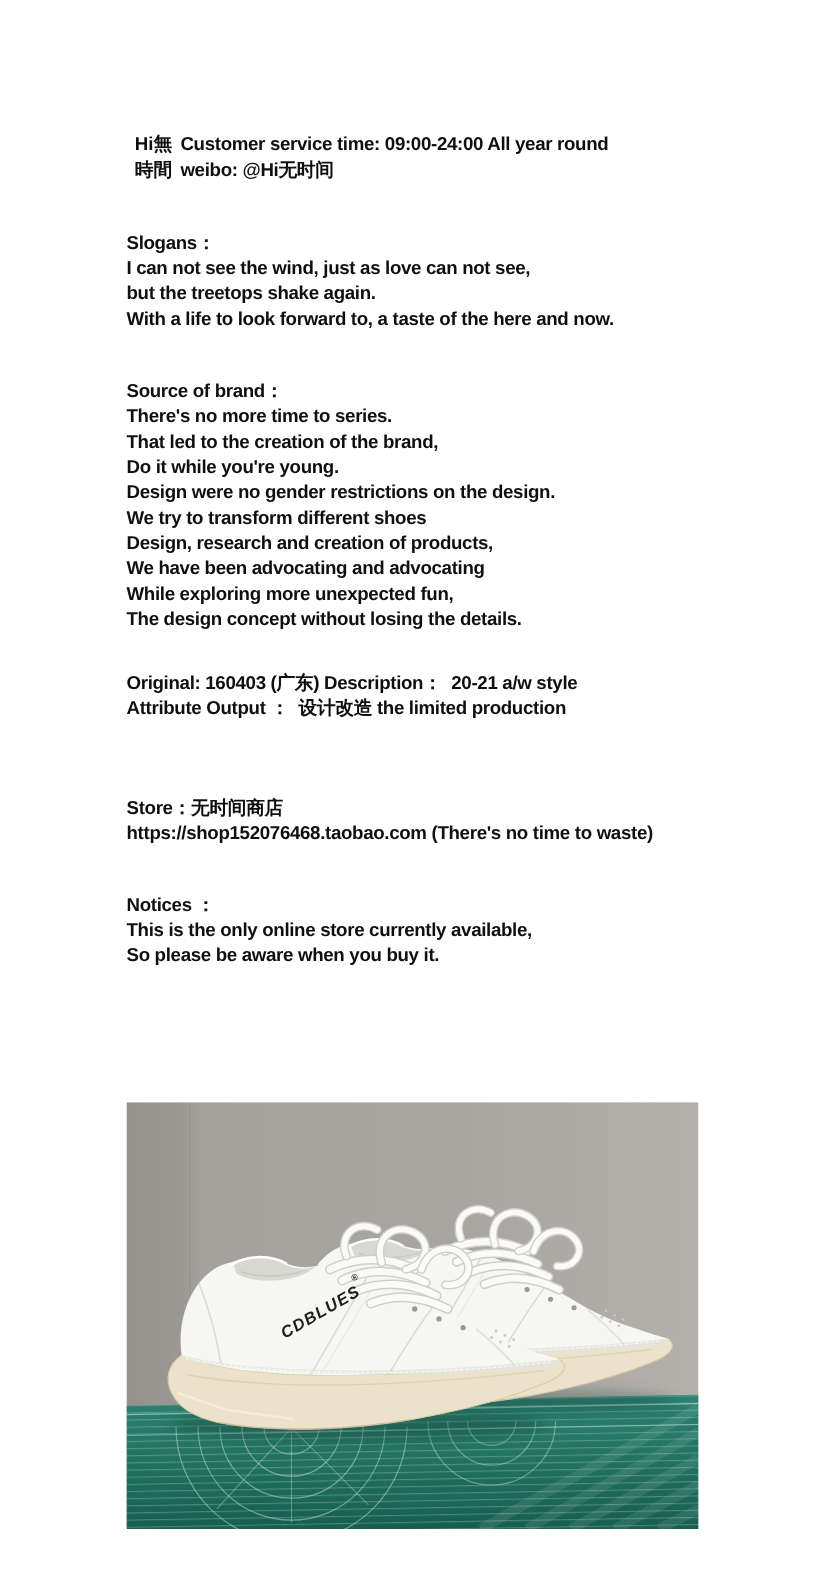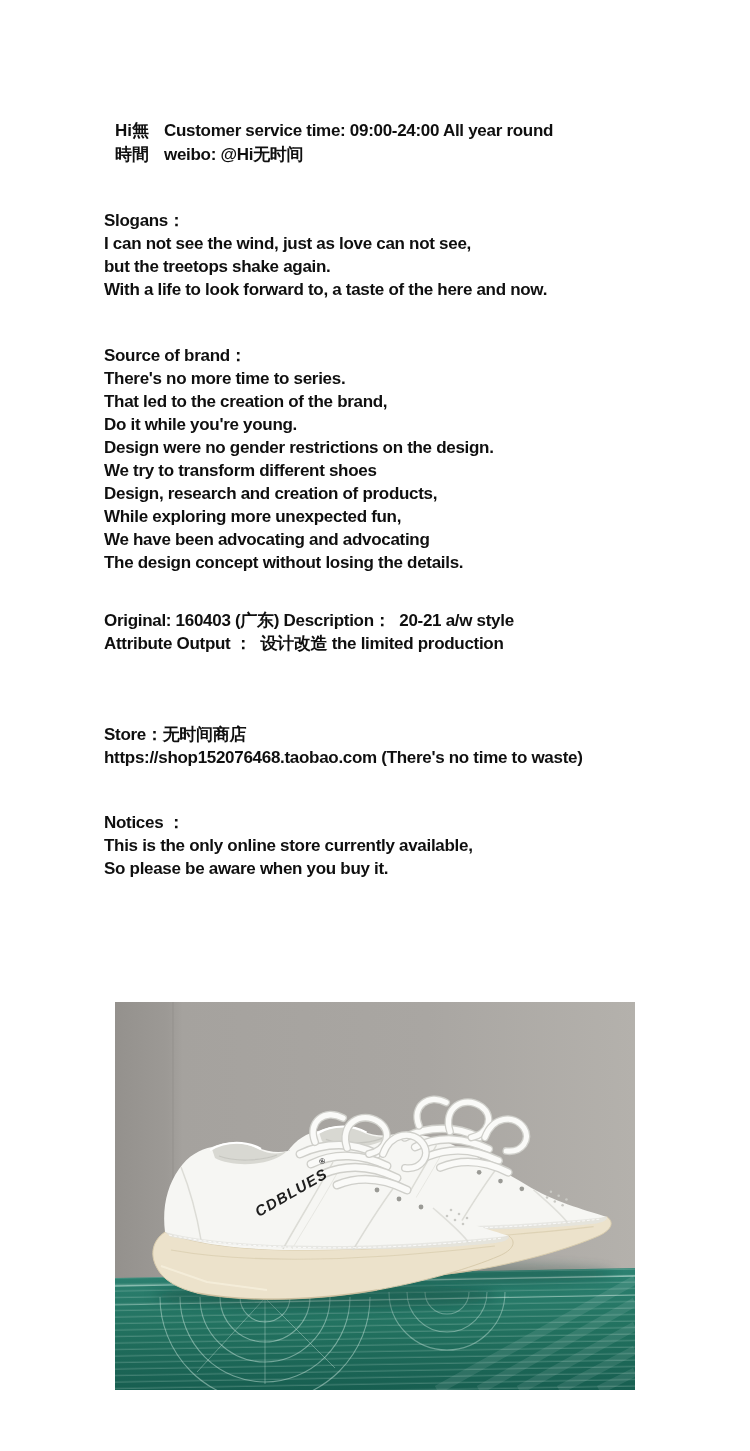--- a/index.html
+++ b/index.html
@@ -5,24 +5,24 @@
   html,body{margin:0;padding:0;background:#ffffff;}
   .page{
     position:relative;
     width:750px;height:1451px;
     background:#ffffff;
     font-family:"Liberation Sans","DejaVu Sans",sans-serif;
     font-weight:bold;
     color:#0f0f0f;
     overflow:hidden;
   }
-  .block{position:absolute;left:104px;}
+  .block{position:absolute;left:115px;}
   .block div{font-size:17px;line-height:23px;letter-spacing:-0.3px;white-space:pre;}
   .header{position:absolute;left:115px;top:119px;display:flex;}
-  .logo{width:49px;}
+  .logo{width:49px;text-align:center;}
   .logo div{font-size:17px;line-height:24px;white-space:pre;}
   .header-lines div{font-size:17px;line-height:24px;letter-spacing:-0.3px;white-space:pre;}
   .photo{position:absolute;left:115px;top:1002px;width:520px;height:388px;}
   .photo svg{display:block;}
 </style>
 </head>
 <body>
 
 <div class="page">
 
@@ -45,22 +45,22 @@
   </section>
 
   <section class="block" style="top:344px">
     <div>Source of brand：</div>
     <div>There's no more time to series.</div>
     <div>That led to the creation of the brand,</div>
     <div>Do it while you're young.</div>
     <div>Design were no gender restrictions on the design.</div>
     <div>We try to transform different shoes</div>
     <div>Design, research and creation of products,</div>
+    <div>We have been advocating and advocating</div>
     <div>While exploring more unexpected fun,</div>
-    <div>We have been advocating and advocating</div>
     <div>The design concept without losing the details.</div>
   </section>
 
   <section class="block" style="top:609px">
     <div>Original: 160403 (广东) Description：  20-21 a/w style</div>
     <div>Attribute Output ：  设计改造 the limited production</div>
   </section>
 
   <section class="block" style="top:723px">
     <div>Store：无时间商店</div>

